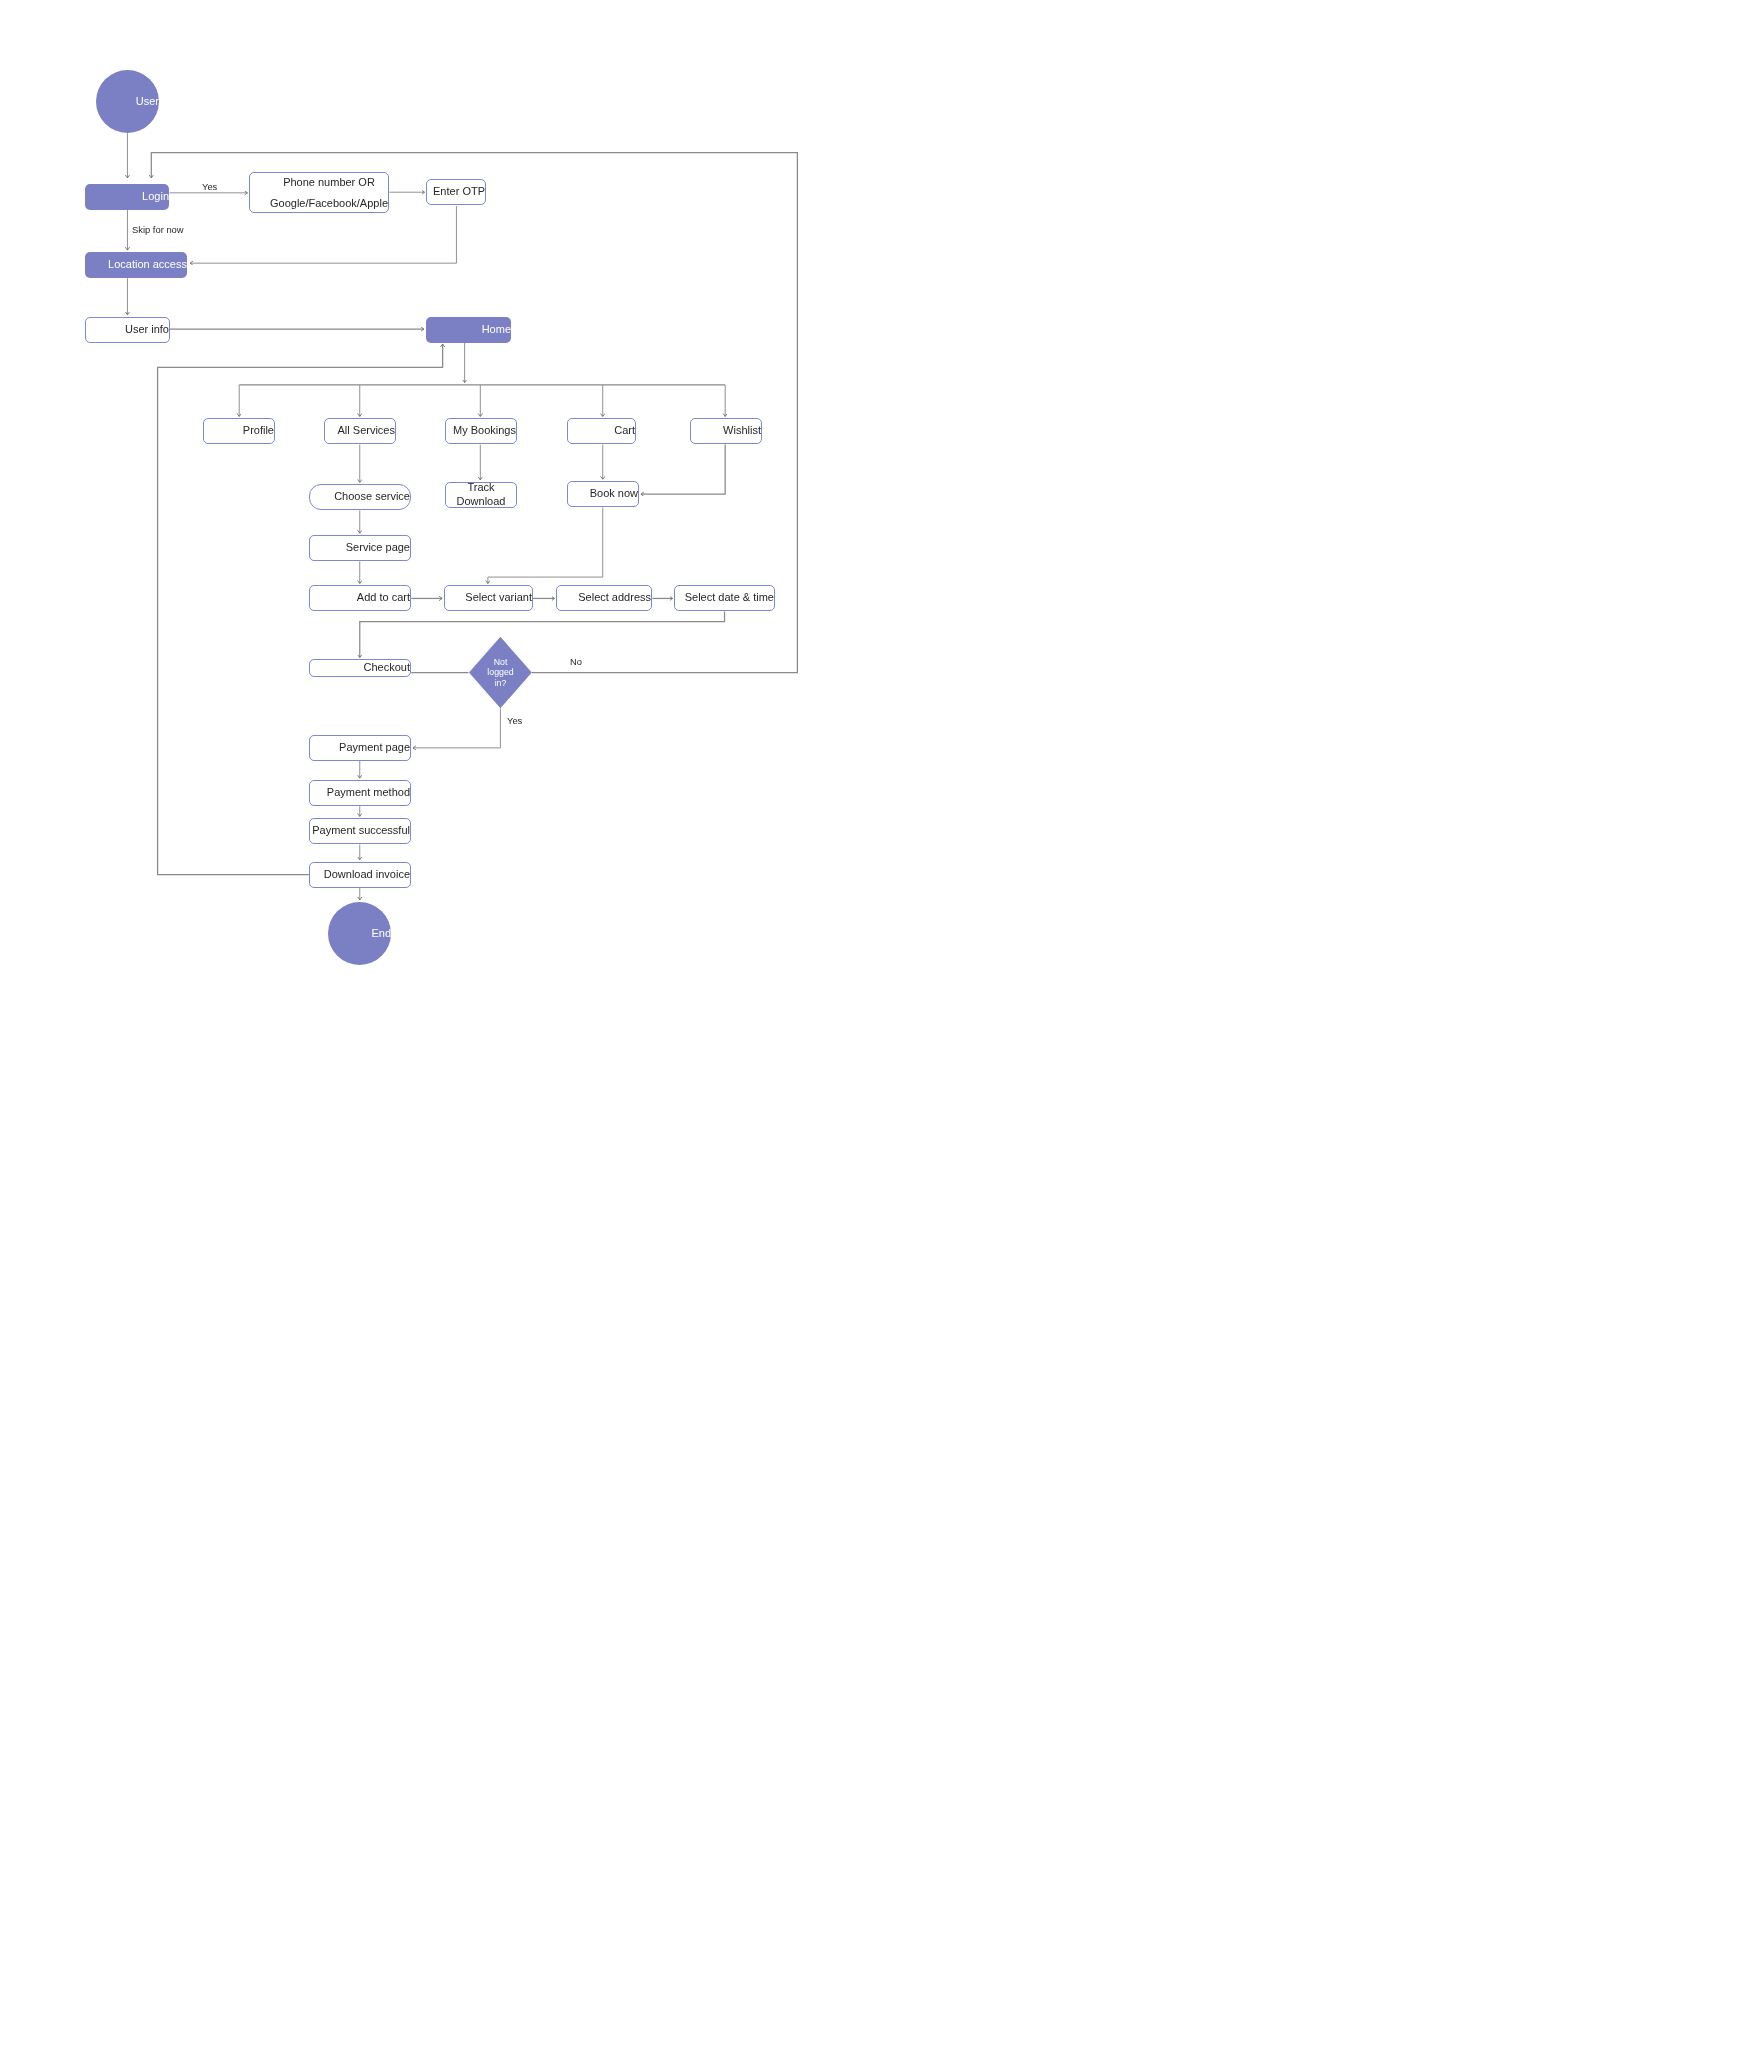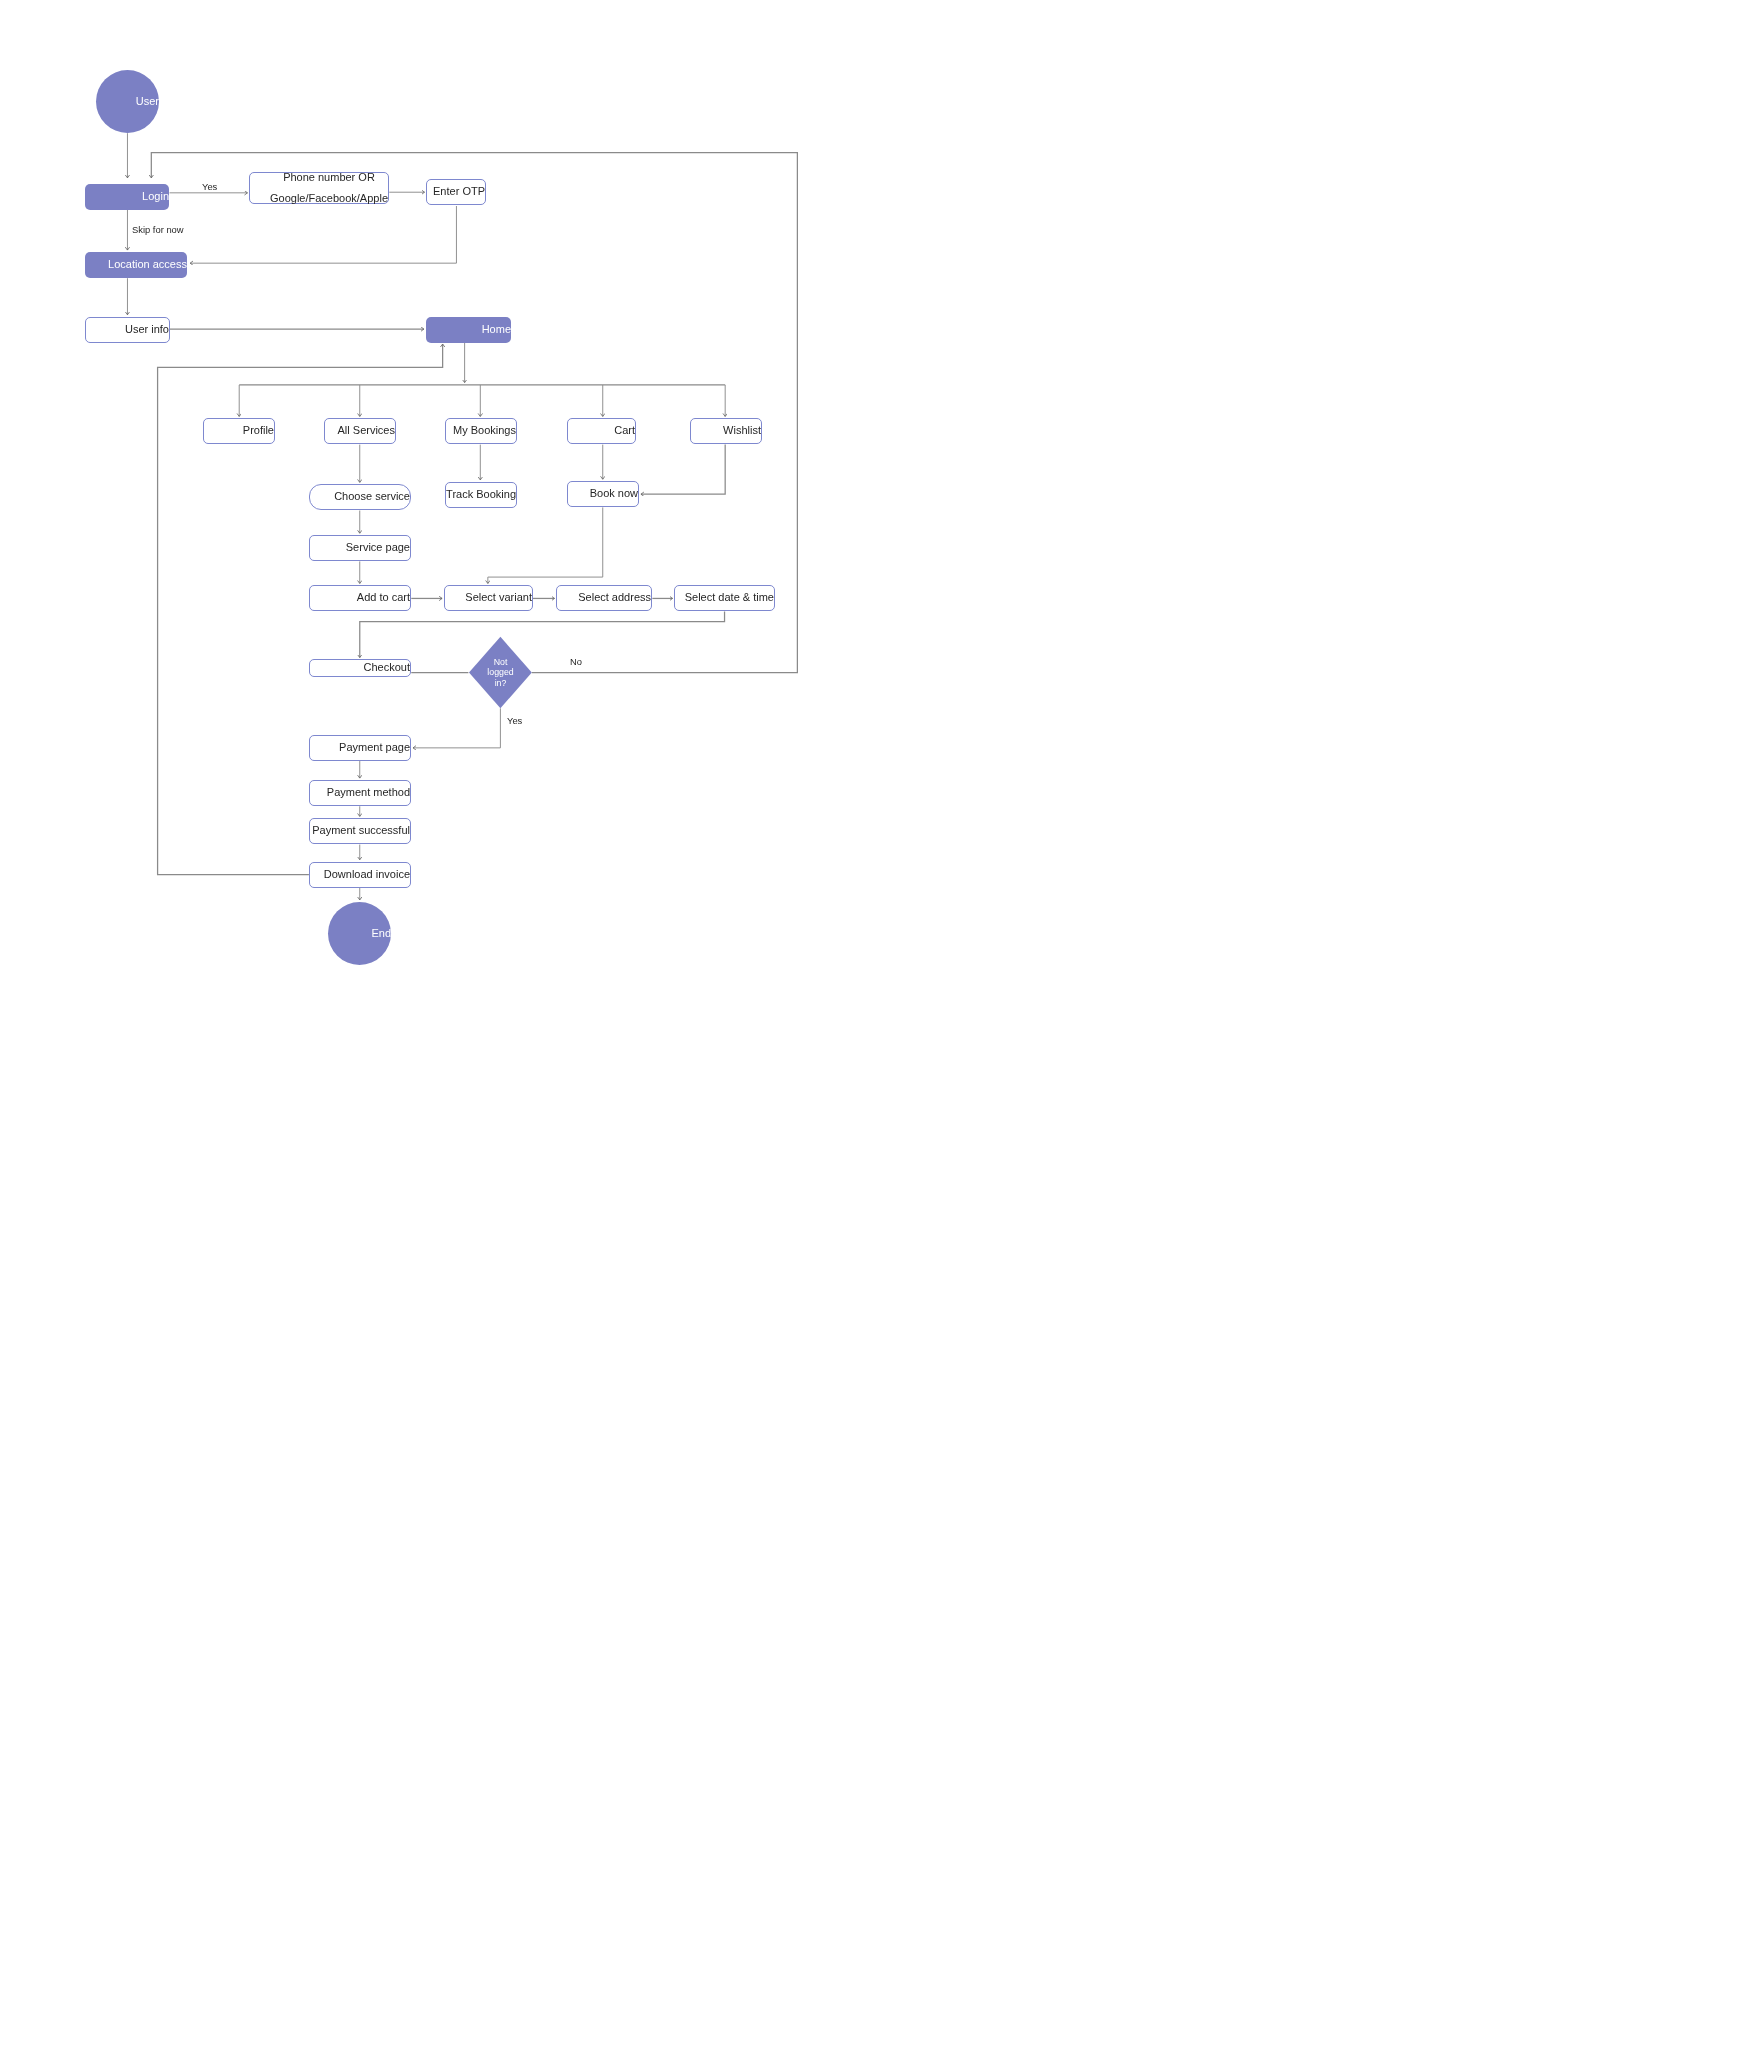--- a/index.html
+++ b/index.html
@@ -89,21 +89,21 @@
   <div class="node circle" style="left:96px;top:70px;width:63px;height:63px;">
     <span>User</span>
   </div>
 
   <div class="node purple" style="left:85px;top:184px;width:84px;height:26px;">
     <span>Login</span>
   </div>
 
   <div class="edge-label" style="left:202px;top:181px;">Yes</div>
 
-  <div class="node wide" style="left:249px;top:172px;width:140px;height:32px;">
+  <div class="node wide" style="left:249px;top:172px;width:140px;height:41px;">
     <span>Phone number OR
 Google/Facebook/Apple</span>
   </div>
 
   <div class="node" style="left:426px;top:179px;width:60px;height:26px;">
     <span>Enter OTP</span>
   </div>
 
   <div class="edge-label" style="left:132px;top:224px;">Skip for now</div>
 
@@ -139,21 +139,21 @@
     <span>Choose service</span>
   </div>
   <div class="node" style="left:309px;top:535px;width:102px;height:26px;">
     <span>Service page</span>
   </div>
   <div class="node" style="left:309px;top:585px;width:102px;height:26px;">
     <span>Add to cart</span>
   </div>
 
   <div class="node" style="left:445px;top:482px;width:72px;height:26px;">
-    <span>Track Booking</span>
+    <span>Track Download</span>
   </div>
 
   <div class="node" style="left:567px;top:481px;width:72px;height:26px;">
     <span>Book now</span>
   </div>
 
   <div class="node" style="left:444px;top:585px;width:89px;height:26px;">
     <span>Select variant</span>
   </div>
   <div class="node" style="left:556px;top:585px;width:96px;height:26px;">

